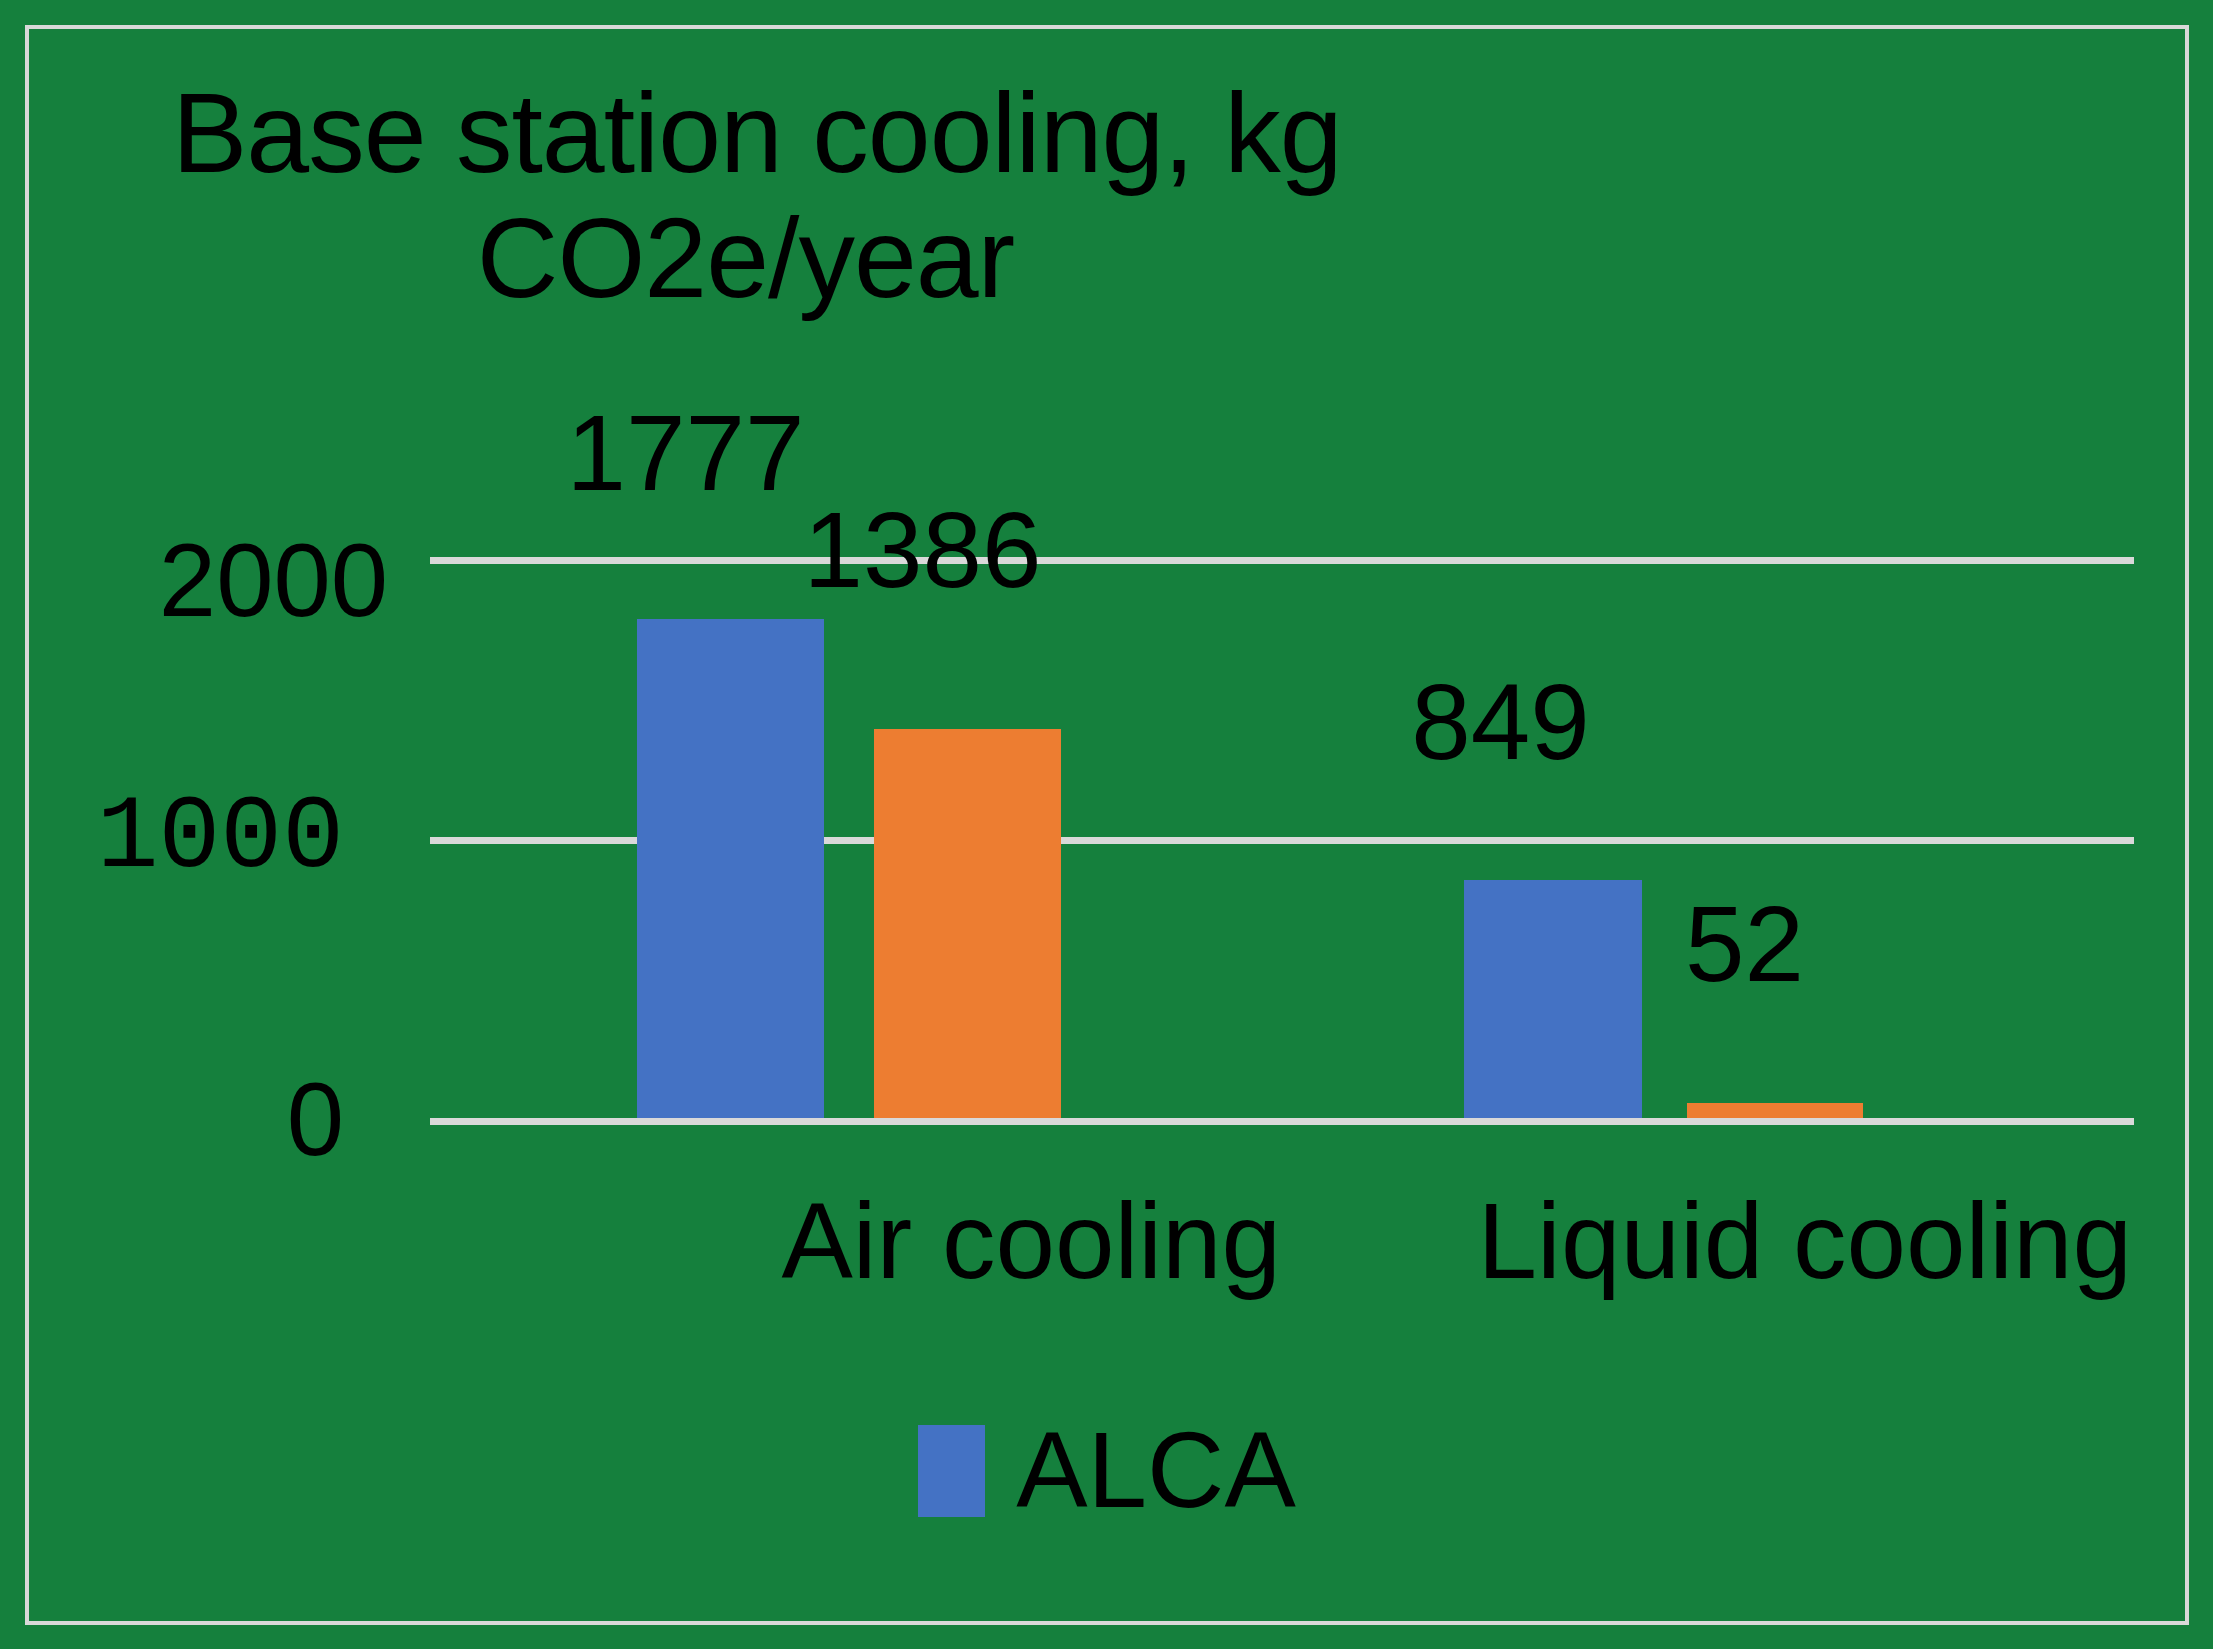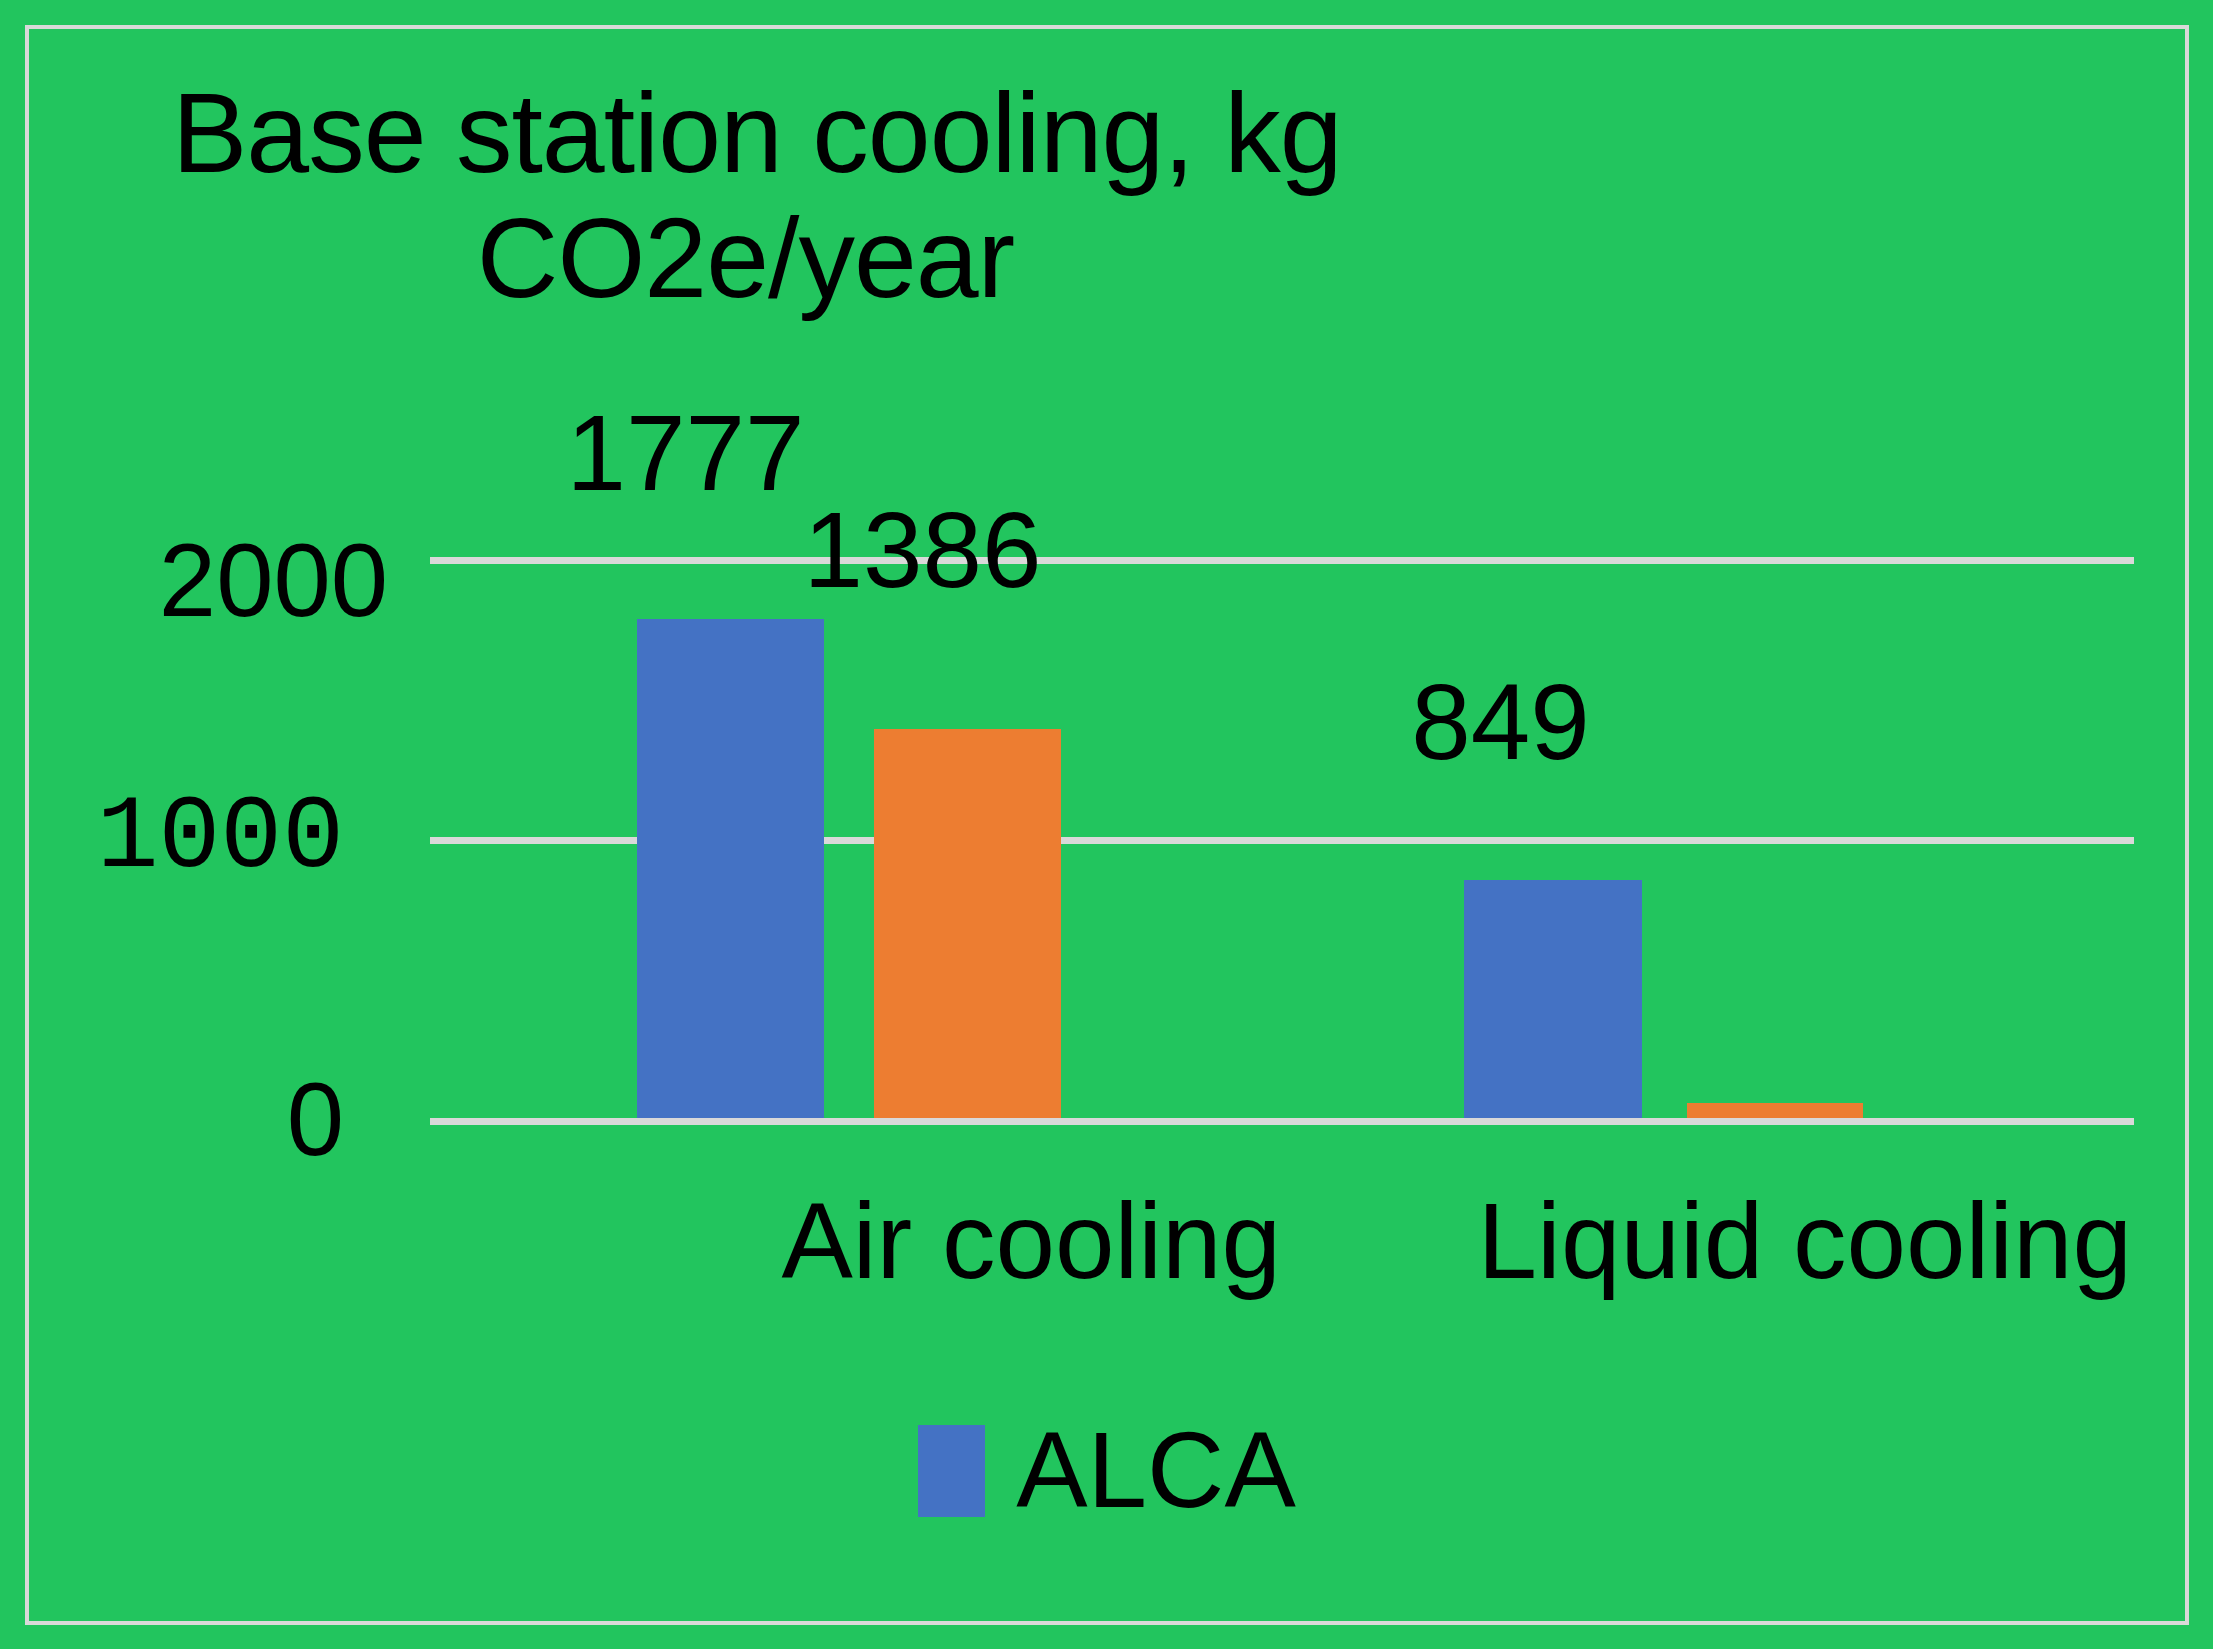--- a/index.html
+++ b/index.html
@@ -8,21 +8,21 @@
     background: #ffffff;
   }
   body {
     font-family: "Liberation Sans", sans-serif;
   }
 
   #chart-frame {
     position: relative;
     width: 2214px;
     height: 1650px;
-    background: #22c55e;
+    background: #15803d;
     box-sizing: border-box;
     overflow: hidden;
   }
 
   
   #chart-border {
     position: absolute;
     left: 25px;
     top: 25px;
     width: 2164px;
@@ -178,20 +178,21 @@
 
     <div class="bar series-alca" id="bar-air-alca" style="height: 499px; background: rgb(68, 114, 196);"></div>
     <div class="bar series-clca" id="bar-air-clca" style="height: 389px; background: rgb(237, 125, 49);"></div>
     <div class="bar series-alca" id="bar-liq-alca" style="height: 238px; background: rgb(68, 114, 196);"></div>
     <div class="bar series-clca" id="bar-liq-clca" style="height: 14.6px; background: rgb(237, 125, 49);"></div>
   </div>
 
   <div class="datalabel" id="label-air-alca">1777</div>
   <div class="datalabel" id="label-air-clca">1386</div>
   <div class="datalabel" id="label-liq-alca">849</div>
+  <div class="datalabel" id="label-liq-clca">52</div>
 
   <div class="xcat" id="xcat-air">Air cooling</div>
   <div class="xcat" id="xcat-liquid">Liquid cooling</div>
 
   <div id="legend">
     <div class="legend-entry">
       <span class="legend-swatch series-alca" style="background: rgb(68, 114, 196);"></span>
       <span class="legend-text">ALCA</span>
     </div>
   </div>

